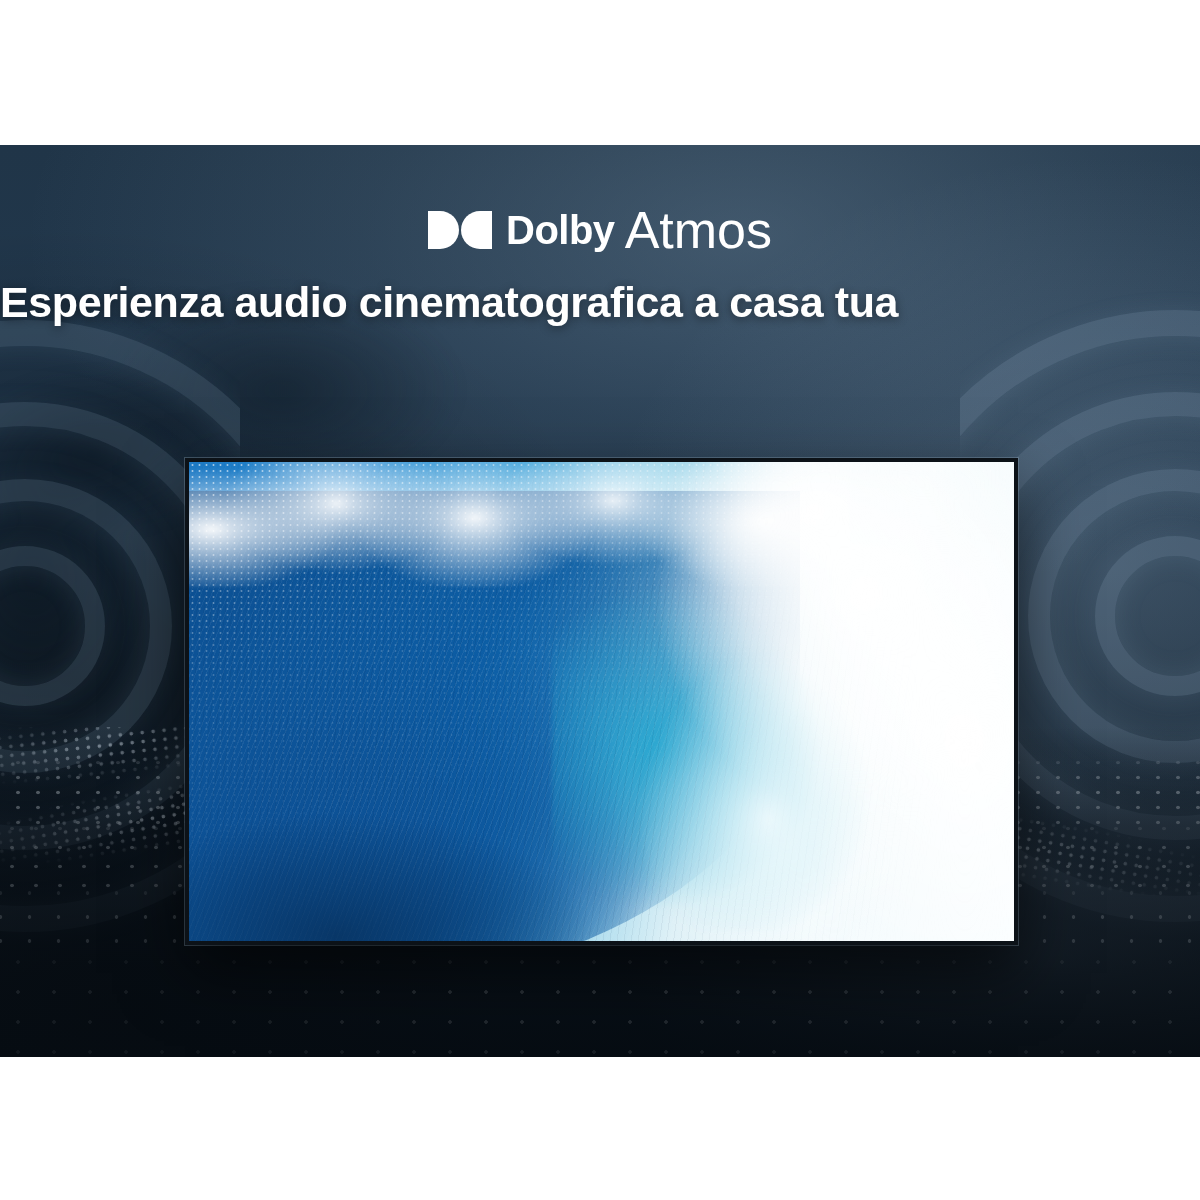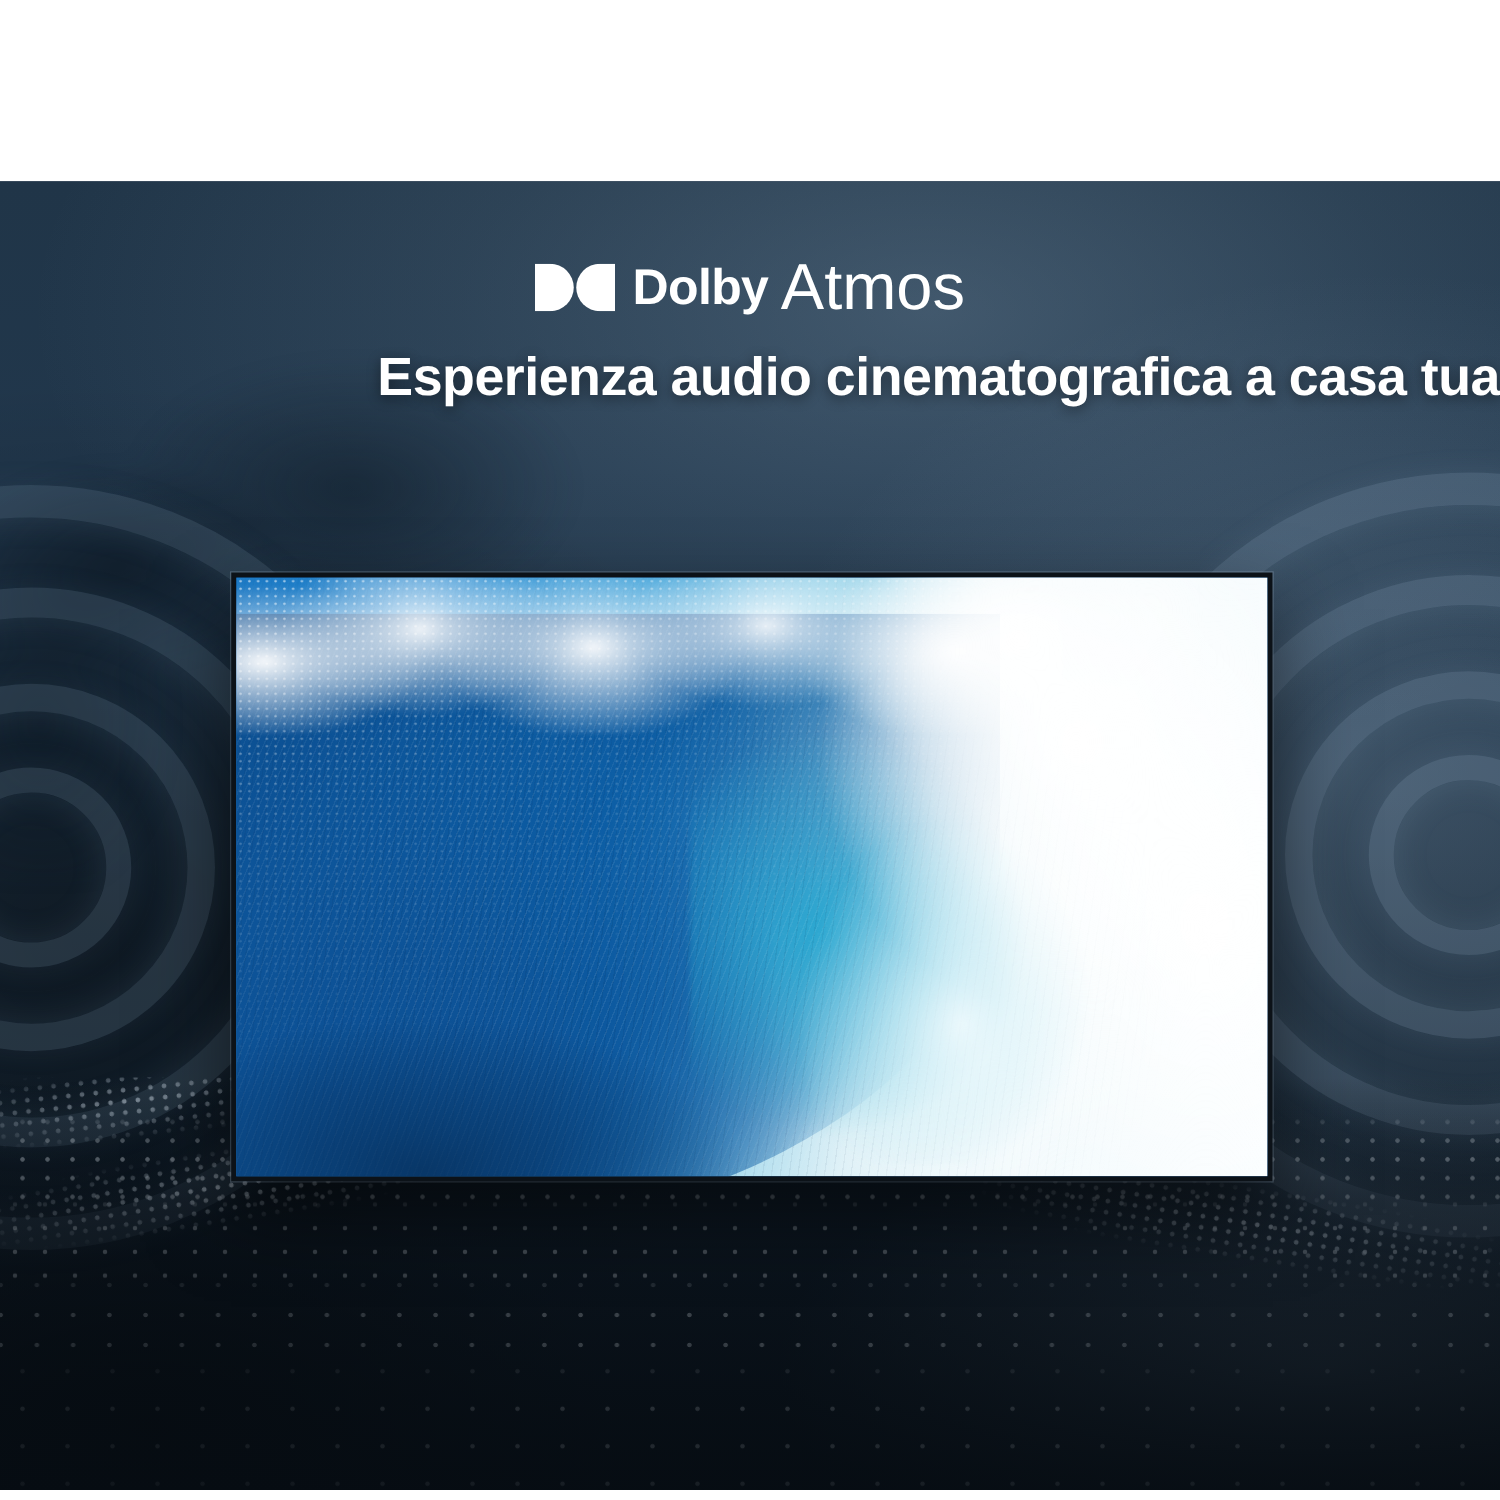--- a/index.html
+++ b/index.html
@@ -18,21 +18,21 @@
     height: 1200px;
     background: #ffffff;
   }
 
   
   .banner {
     position: absolute;
     left: 0;
     top: 145px;
     width: 1200px;
-    height: 1047px;
+    height: 912px;
     overflow: hidden;
     background: #1d3146;
   }
 
   
   .bg-base {
     position: absolute;
     inset: 0;
     background:
       linear-gradient(180deg,
@@ -303,21 +303,21 @@
     font-weight: 300;
     letter-spacing: 0px;
     line-height: 1;
     margin-left: -4px;
   }
 
   .headline {
     position: absolute;
     left: 0; right: 0;
     top: 134px;
-    text-align: right;
+    text-align: left;
     color: #ffffff;
     font-size: 43px;
     font-weight: 700;
     letter-spacing: -0.4px;
     line-height: 1.1;
     text-shadow: 0 2px 10px rgba(0,0,0,0.45);
     white-space: nowrap;
   }
 </style>
 </head>

